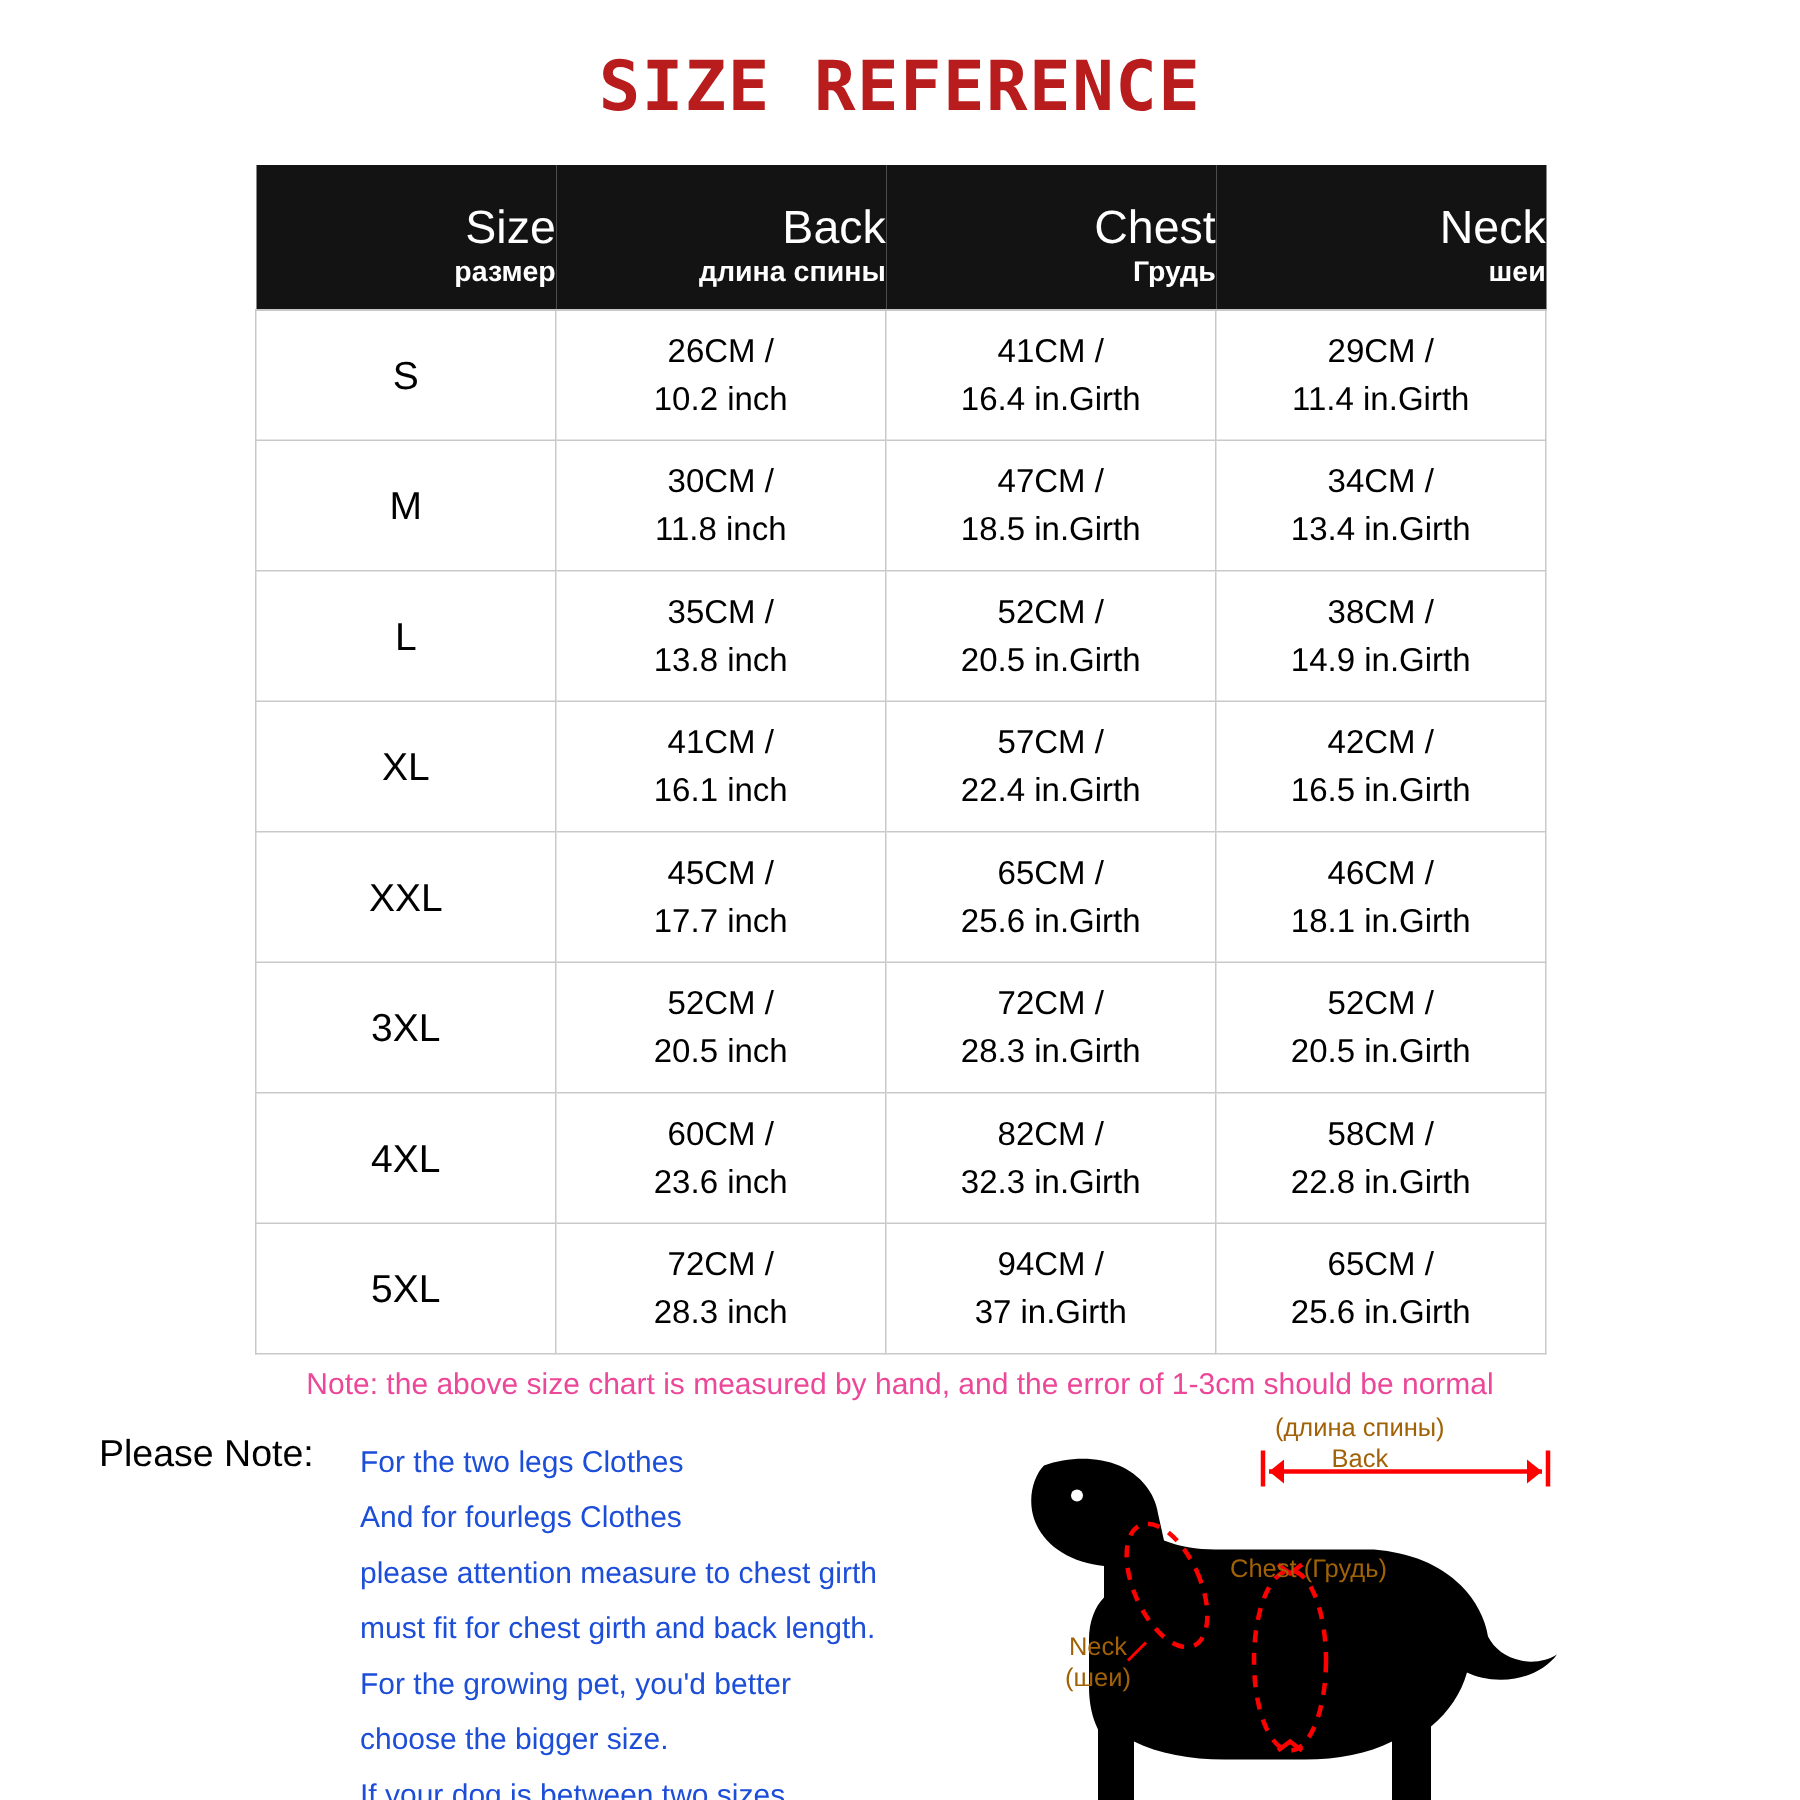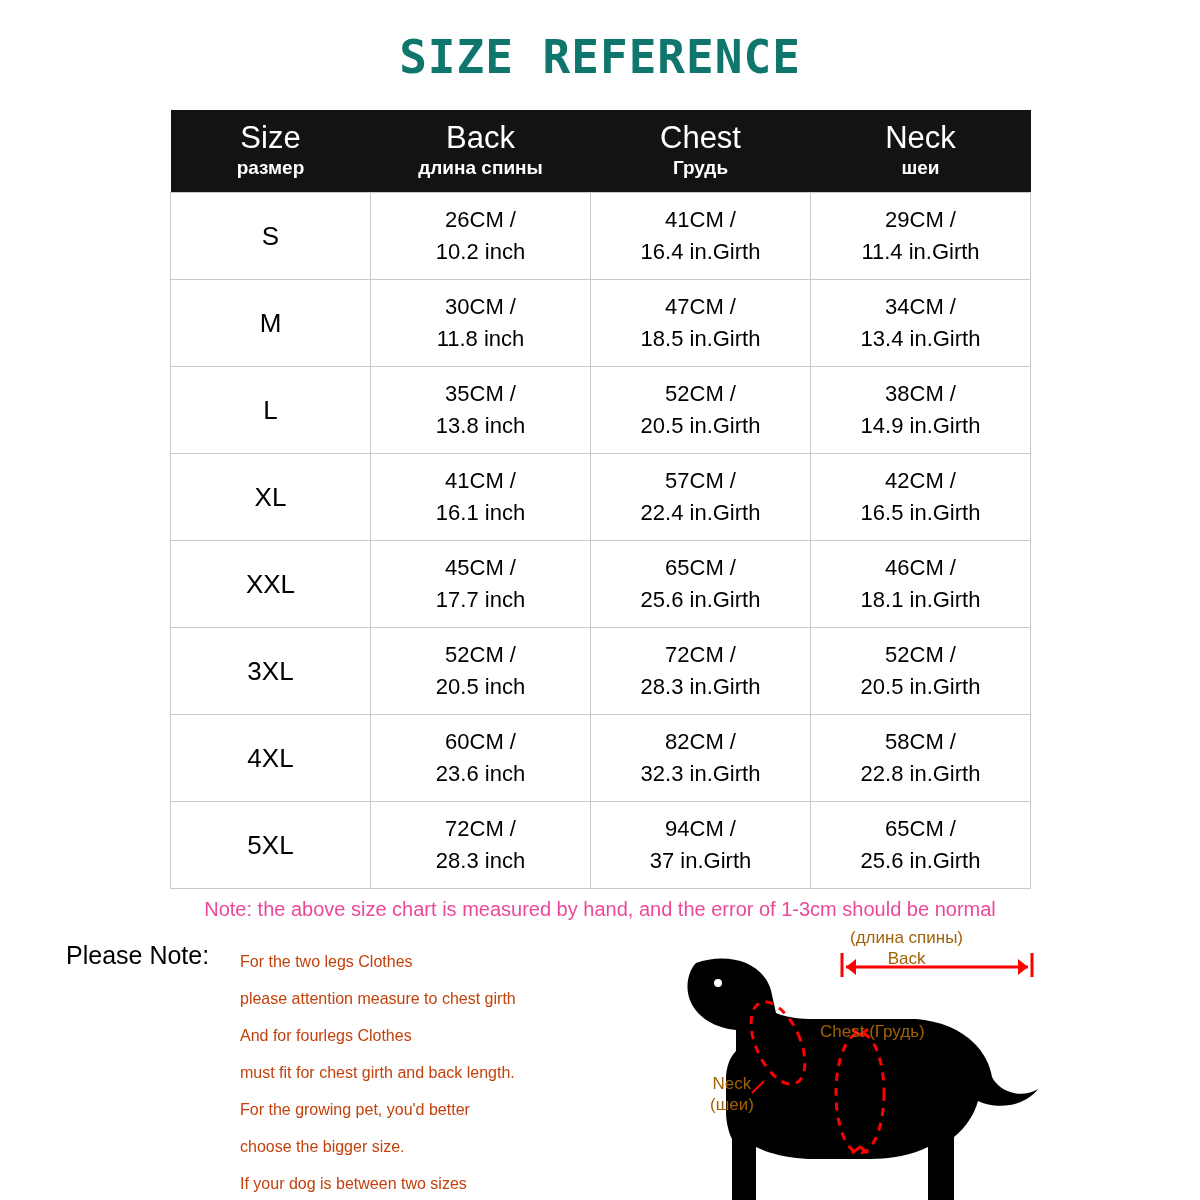--- a/index.html
+++ b/index.html
@@ -22,39 +22,40 @@
   }
 
   
   .title {
     text-align: center;
     font-family: "DejaVu Sans Mono", monospace;
     font-weight: bold;
     font-size: 46px;
     letter-spacing: 1px;
     padding-top: 30px;
-    color: #0f766e;
+    color: #b91c1c;
   }
 
   
   .table-wrap {
     margin: 26px auto 0 auto;
     width: 860px;
   }
   table.size-table {
     width: 860px;
     border-collapse: collapse;
     table-layout: fixed;
   }
   table.size-table thead th {
     background: #131313;
     color: #ffffff;
-    padding: 10px 0 12px 0;
+    padding: 24px 0 12px 0;
     border: none;
     vertical-align: middle;
+    text-align: right;
   }
   .th-main {
     display: block;
     font-size: 31px;
     font-weight: normal;
     line-height: 36px;
   }
   .th-sub {
     display: block;
     font-size: 19px;
@@ -100,23 +101,23 @@
     font-size: 25px;
     color: #000;
   }
   .note-list {
     position: absolute;
     left: 240px;
     top: 8px;
     width: 420px;
   }
   .note-list .nl {
-    font-size: 16px;
+    font-size: 20px;
     line-height: 37px;
-    color: #c2410c;
+    color: #1d4ed8;
     white-space: nowrap;
   }
 
   
   .diagram {
     position: absolute;
     left: 660px;
     top: -10px;
     width: 520px;
     height: 340px;
@@ -306,22 +307,22 @@
   </div>
 
   <div class="note-line">Note: the above size chart is measured by hand, and the error of 1-3cm should be normal</div>
 
   <div class="lower">
 
     <div class="please-note">Please Note:</div>
 
     <div class="note-list">
       <div class="nl">For the two legs Clothes</div>
+      <div class="nl">And for fourlegs Clothes</div>
       <div class="nl">please attention measure to chest girth</div>
-      <div class="nl">And for fourlegs Clothes</div>
       <div class="nl">must fit for chest girth and back length.</div>
       <div class="nl">For the growing pet, you'd better</div>
       <div class="nl">choose the bigger size.</div>
       <div class="nl">If your dog is between two sizes</div>
 
     </div>
 
     <div class="diagram">
       <svg width="520" height="340" viewBox="0 0 520 340" xmlns="http://www.w3.org/2000/svg">
 

